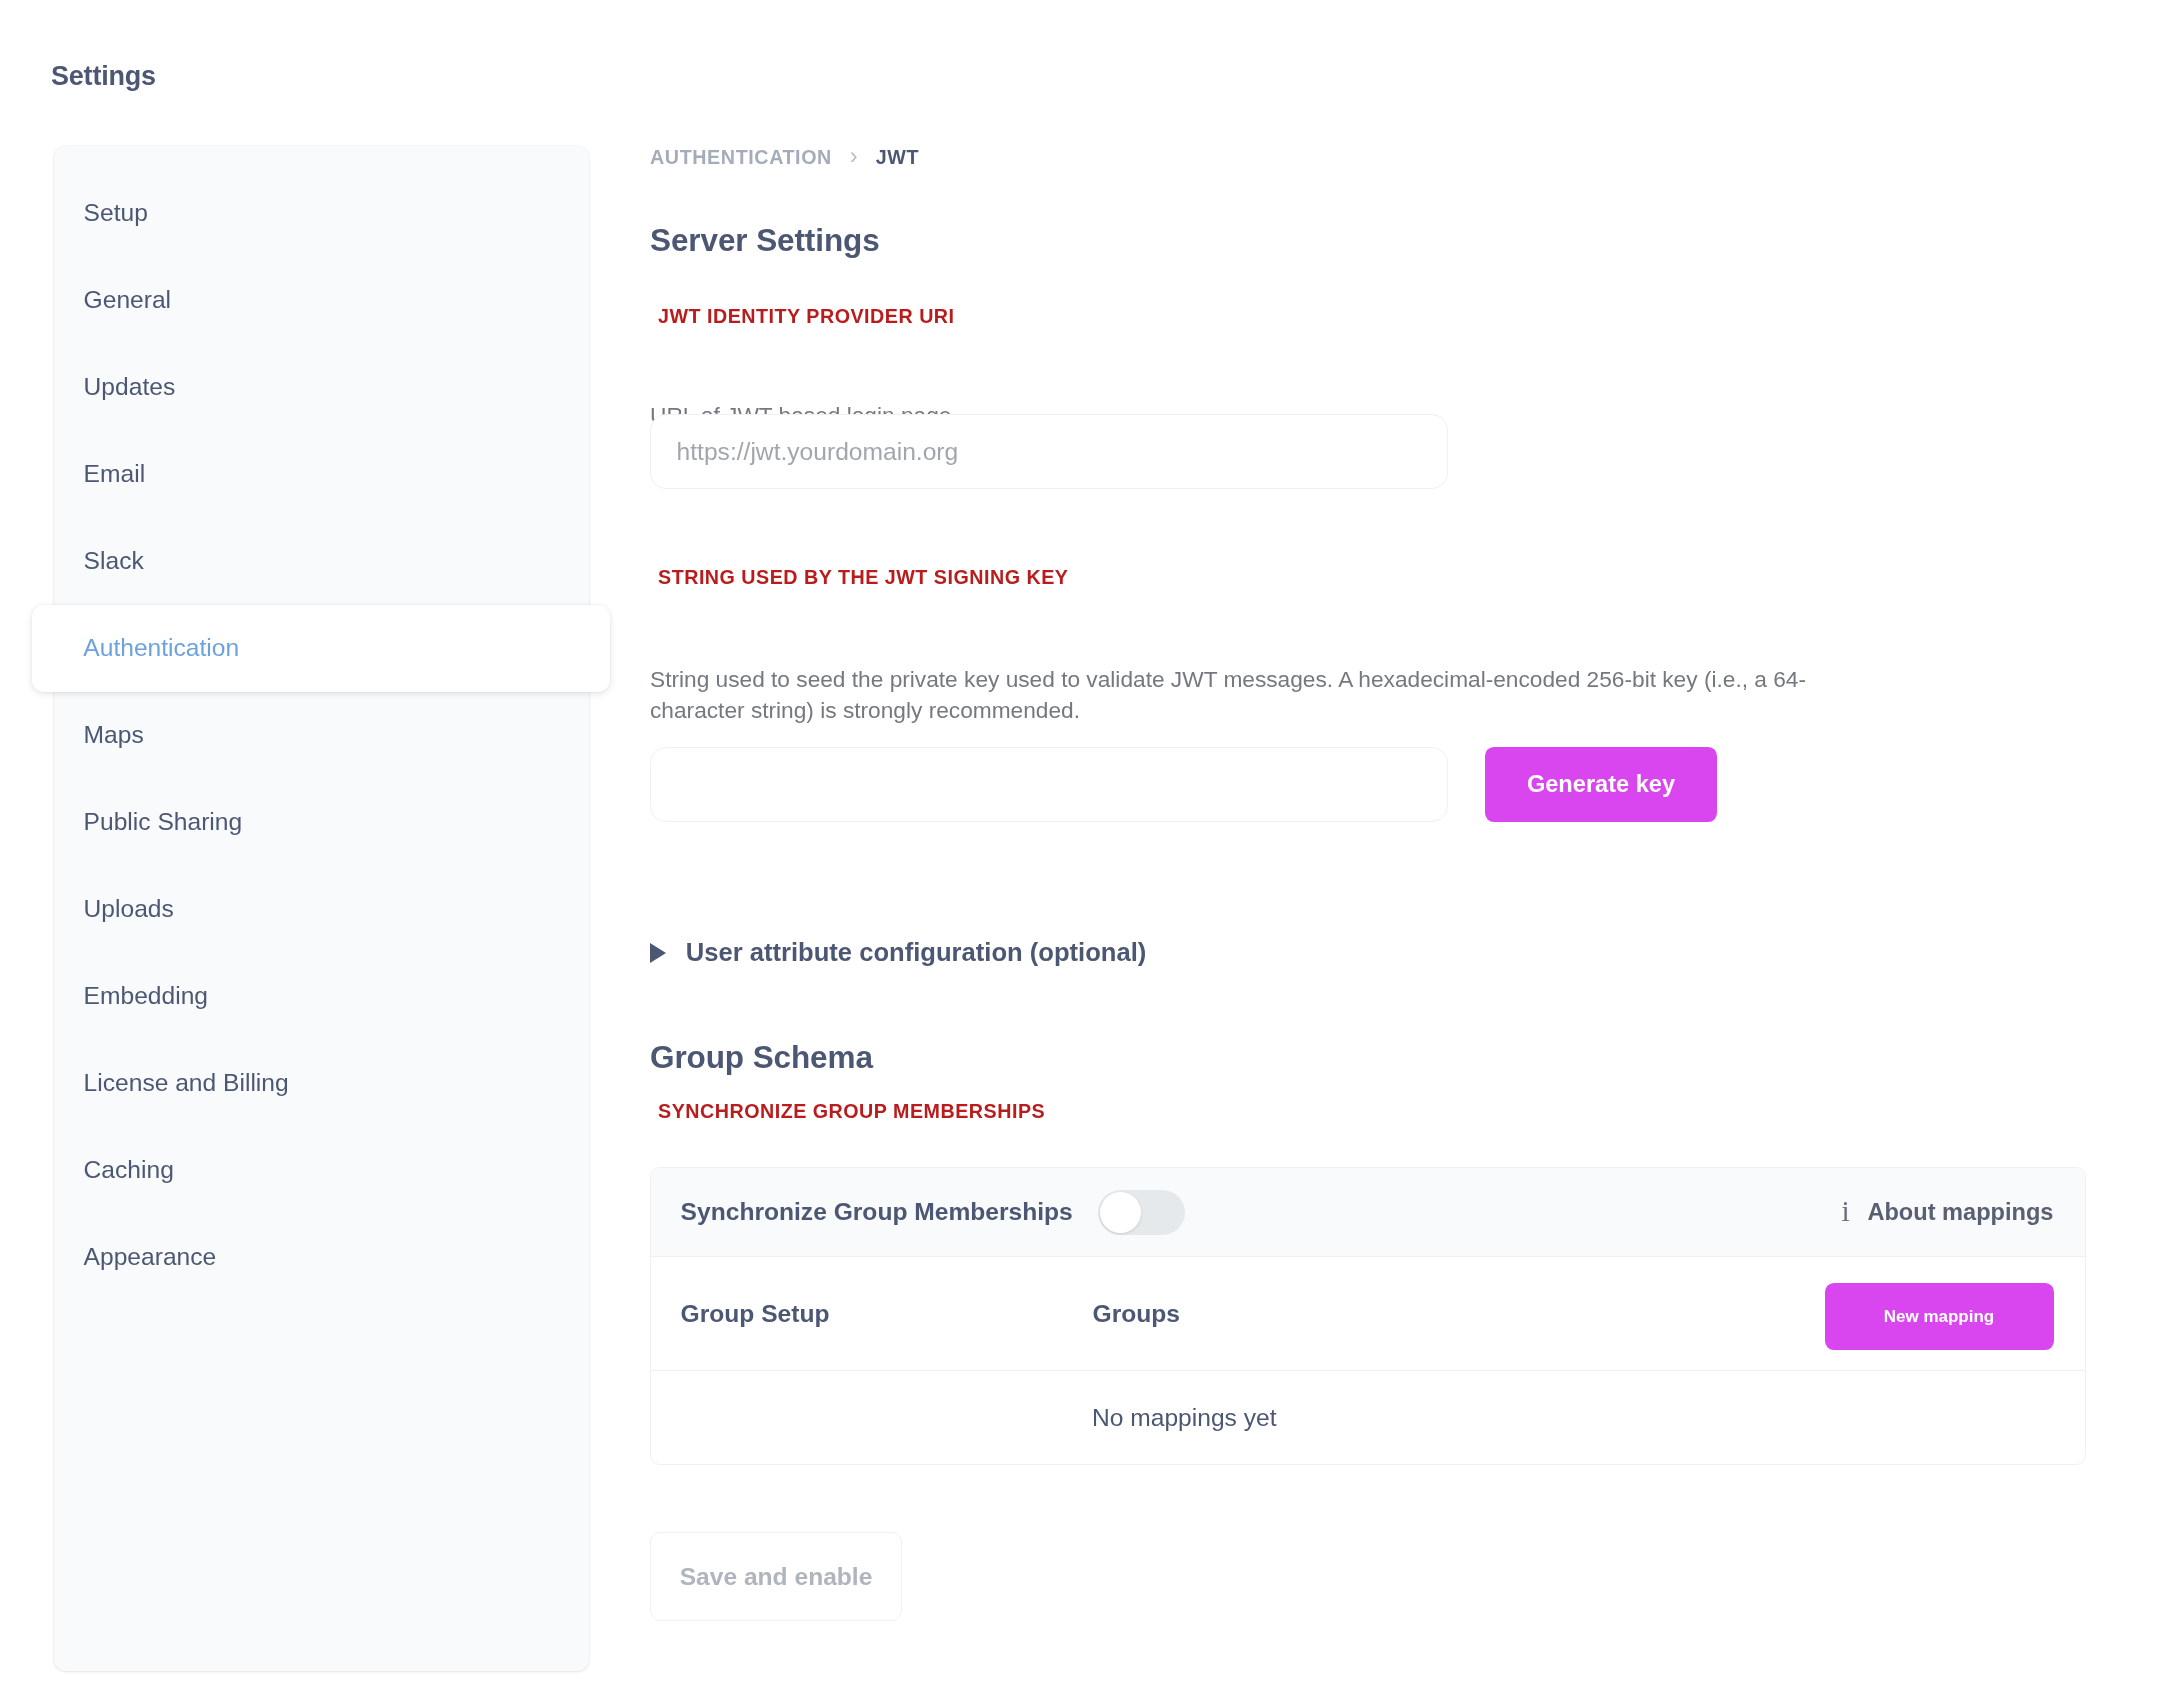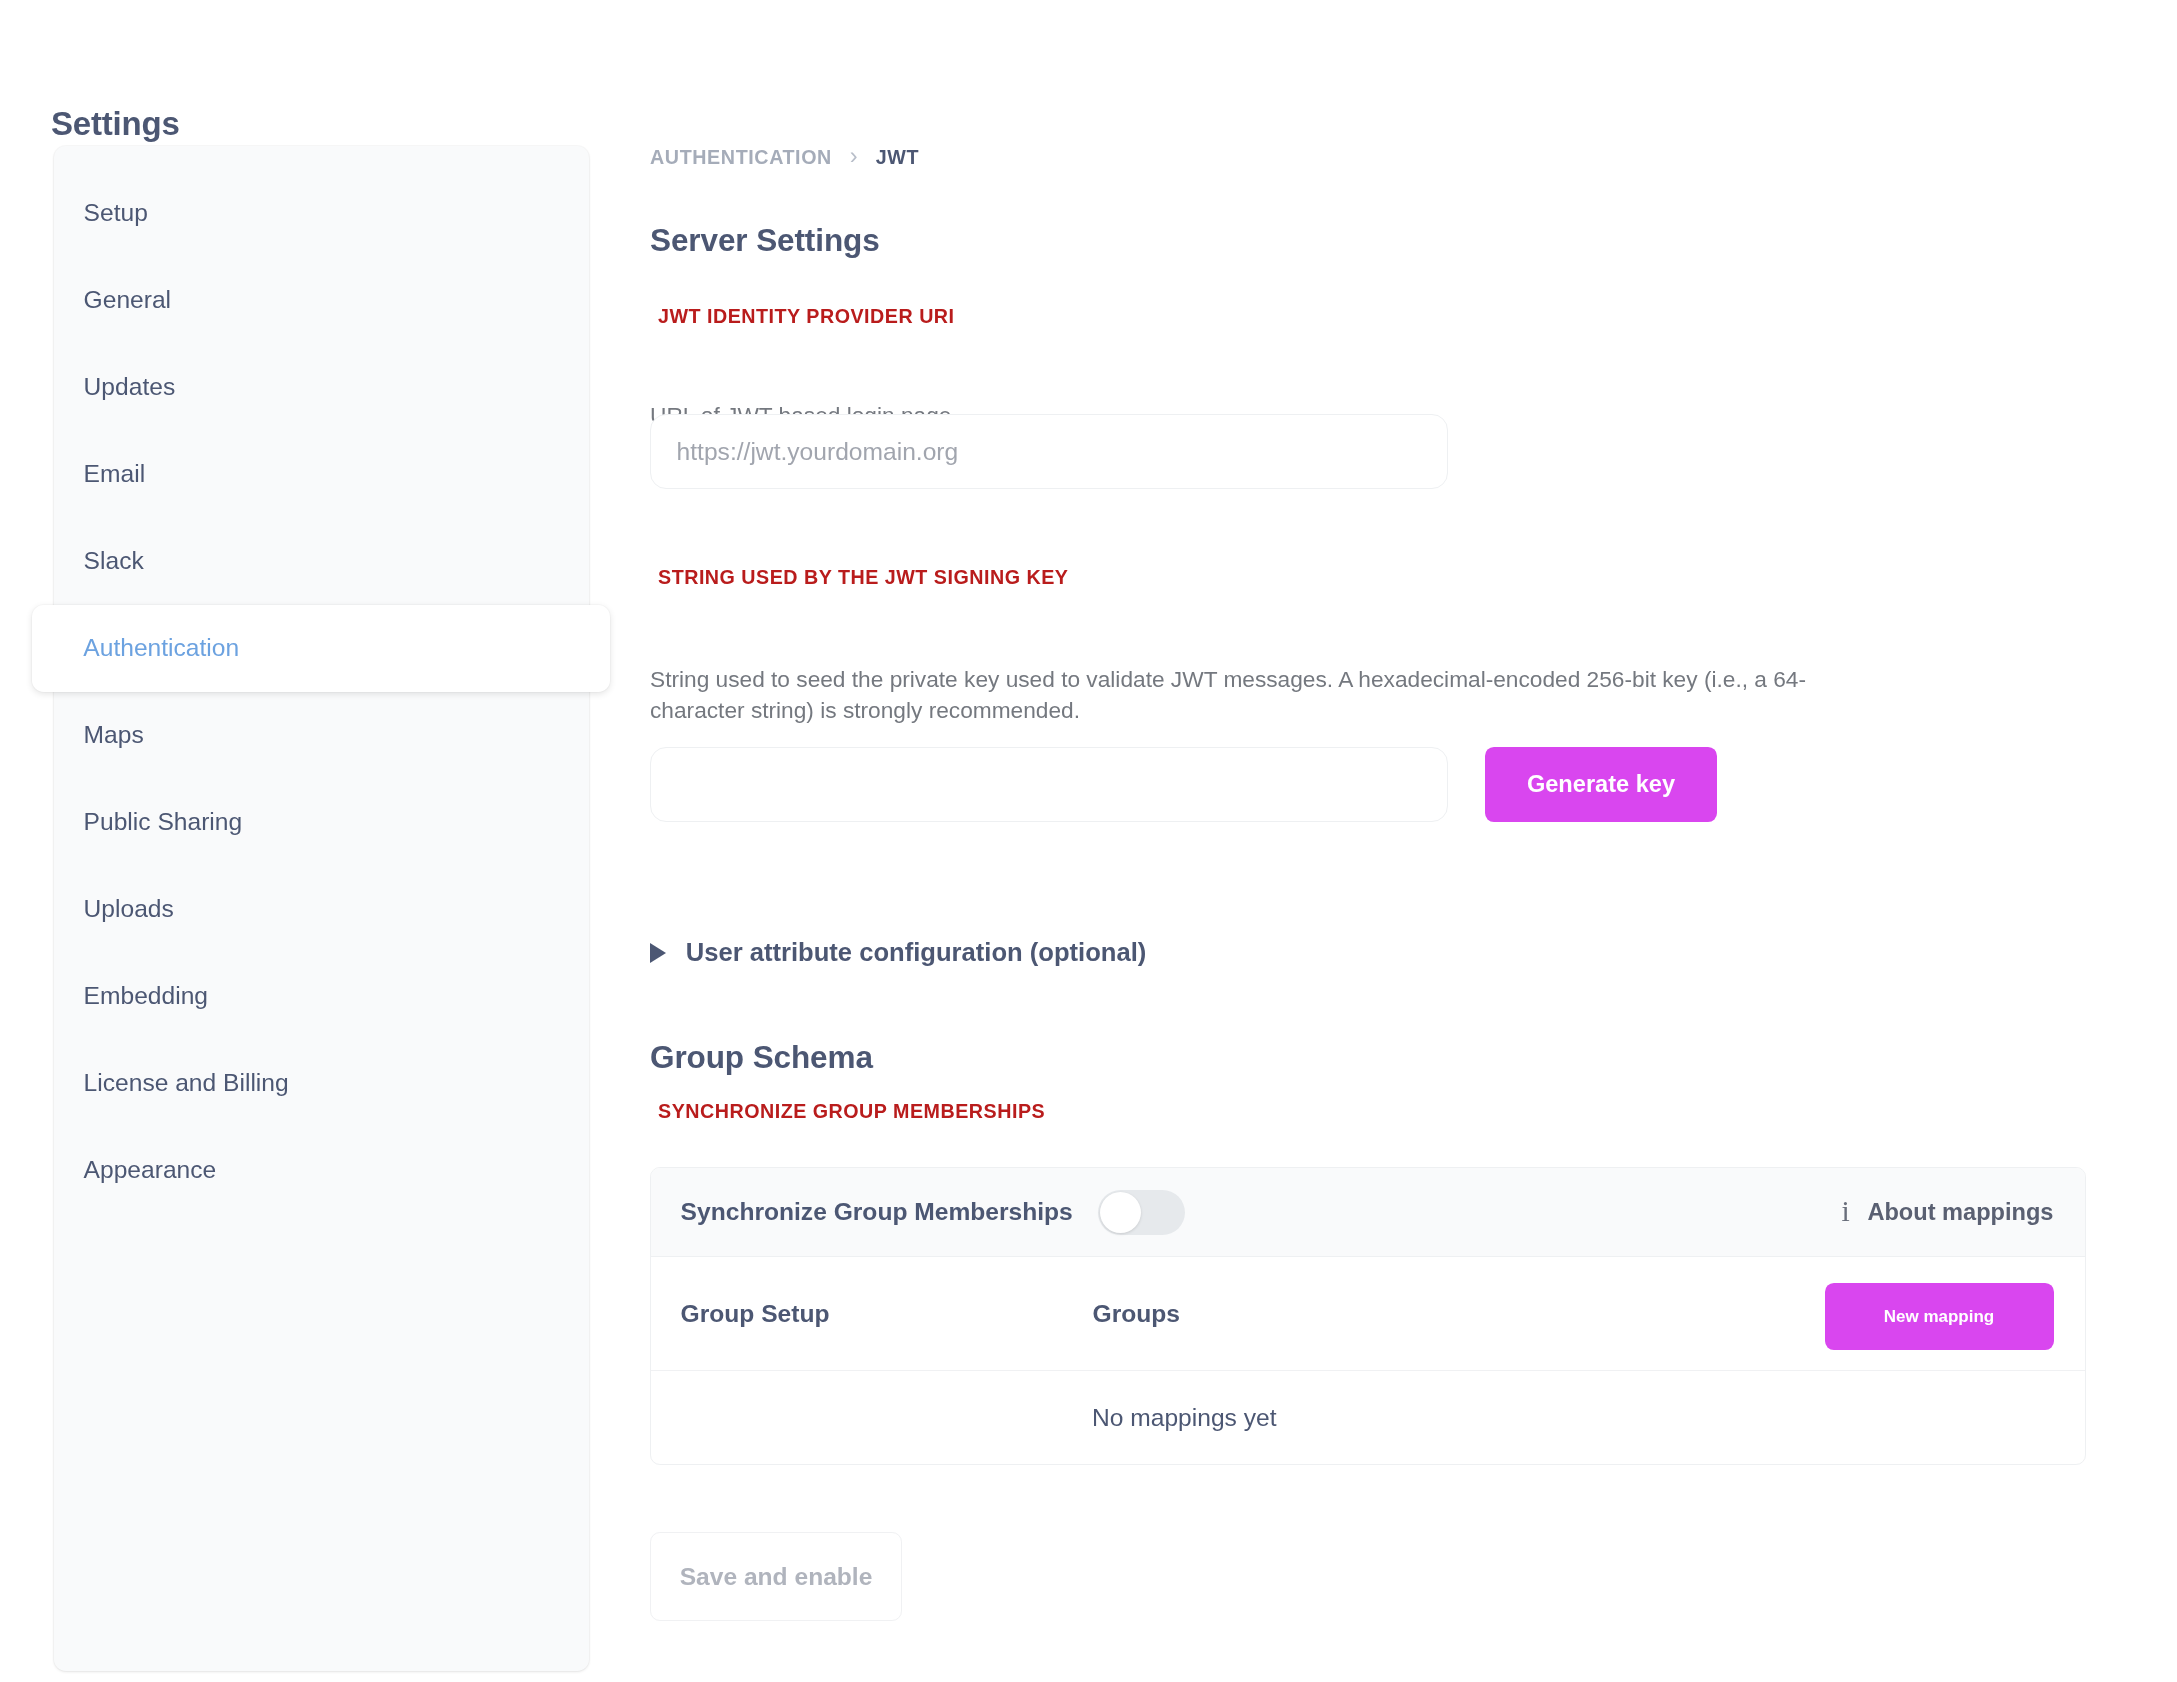--- a/index.html
+++ b/index.html
@@ -17,25 +17,24 @@
     width: 2177px;
     height: 1683px;
     overflow: hidden;
   }
 
   
   .page-title {
     position: absolute;
     left: 51px;
     top: 61px;
-    font-size: 33px;
+    font-size: 27px;
     font-weight: 700;
     color: #4c5773;
     letter-spacing: -0.2px;
-    margin-top: 44px;
   }
 
   
   .sidebar {
     position: absolute;
     left: 54px;
     top: 146px;
     width: 535px;
     height: 1525px;
     background: #f9fafb;
@@ -346,20 +345,23 @@
         <div class="sidebar-item">
           <span>Uploads</span>
         </div>
         <div class="sidebar-item">
           <span>Embedding</span>
         </div>
         <div class="sidebar-item">
           <span>License and Billing</span>
         </div>
         <div class="sidebar-item">
+          <span>Caching</span>
+        </div>
+        <div class="sidebar-item">
           <span>Appearance</span>
         </div>
       </div>
   </nav>
 
   <main class="main">
 
     <div class="breadcrumb">
       <span class="crumb-parent">AUTHENTICATION</span>
       <span class="crumb-sep">›</span>

